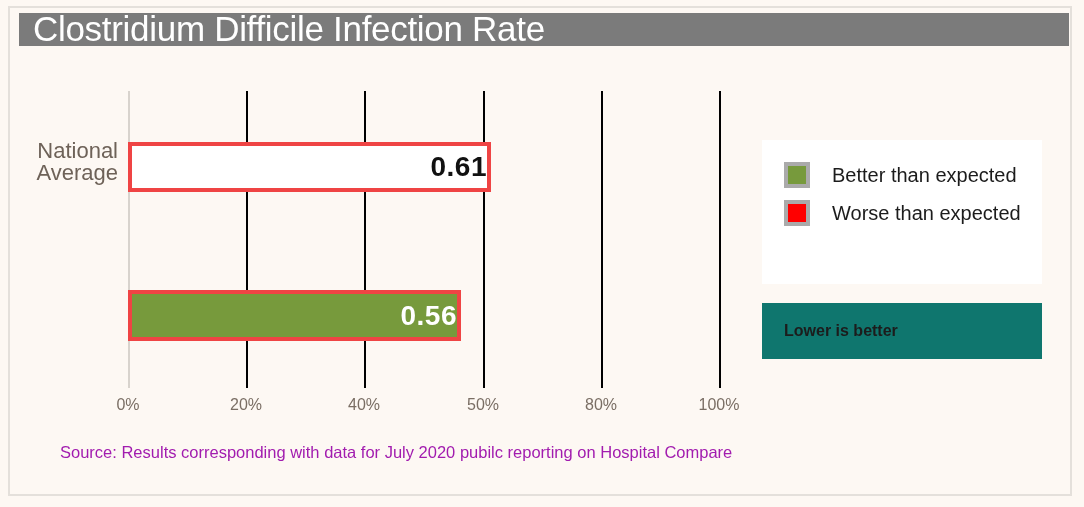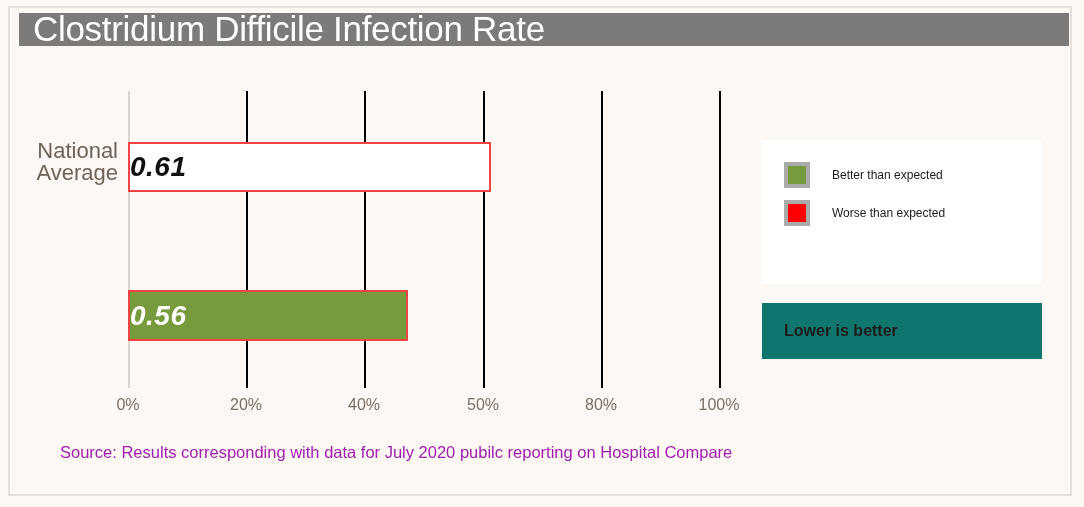--- a/index.html
+++ b/index.html
@@ -65,25 +65,24 @@
     width: 2px;
     height: 297px;
     background: #000000;
   }
   .gridline.axis-zero {
     background: #d8d3cd;
   }
   .bar {
     position: absolute;
     box-sizing: border-box;
-    border: 2px solid #ef4444;
+    border: 4px solid #ef4444;
     display: flex;
     align-items: center;
-    justify-content: flex-start;
-    font-style: italic;
+    justify-content: flex-end;
   }
   .bar-value {
     font-size: 28px;
     font-weight: bold;
     font-family: "Liberation Sans", sans-serif;
     letter-spacing: 0.5px;
   }
   #bar-national {
     background: #ffffff;
   }
@@ -155,21 +154,21 @@
   }
   .legend-swatch {
     width: 26px;
     height: 26px;
     border: 4px solid #aaaaaa;
     box-sizing: border-box;
     flex: 0 0 auto;
   }
   .legend-label {
     margin-left: 22px;
-    font-size: 12px;
+    font-size: 20px;
     color: #1c1c1c;
     white-space: nowrap;
     font-family: "Liberation Sans", sans-serif;
   }
   #note-box {
     position: absolute;
     left: 762px;
     top: 303px;
     width: 280px;
     height: 56px;
@@ -210,21 +209,21 @@
     <div class="gridline" style="left:118px;"></div>
     <div class="gridline" style="left:236px;"></div>
     <div class="gridline" style="left:355px;"></div>
     <div class="gridline" style="left:473px;"></div>
     <div class="gridline" style="left:591px;"></div>
 
     <div class="bar" id="bar-national" style="left:0px; top:51px; width:363px; height:50px;">
       <span class="bar-value">0.61</span>
     </div>
 
-    <div class="bar" id="bar-rush" style="left:0px; top:199px; width:280px; height:51px; background:#779A3C;">
+    <div class="bar" id="bar-rush" style="left:0px; top:199px; width:333px; height:51px; background:#779A3C;">
       <span class="bar-value">0.56</span>
     </div>
   </div>
 
   <div id="x-axis">
     <span class="tick-label" style="left:0px;">0%</span>
     <span class="tick-label" style="left:118px;">20%</span>
     <span class="tick-label" style="left:236px;">40%</span>
     <span class="tick-label" style="left:355px;">50%</span>
     <span class="tick-label" style="left:473px;">80%</span>

